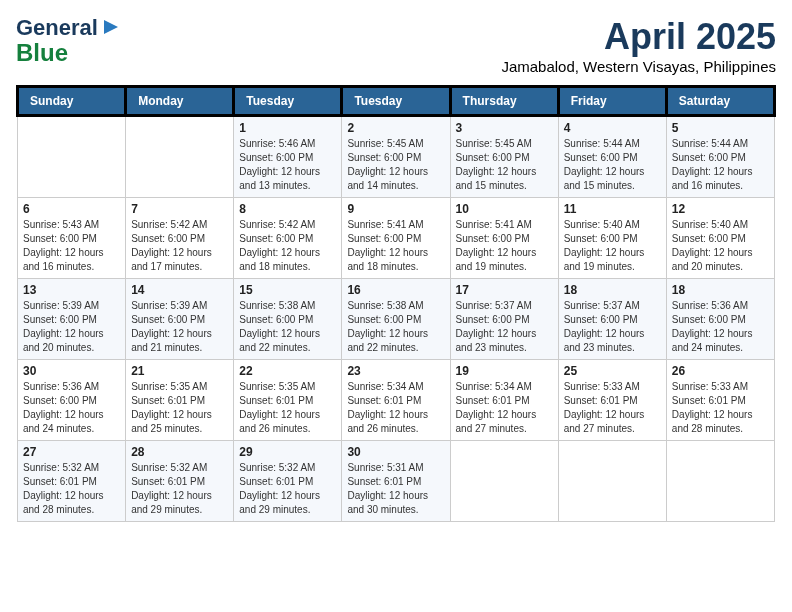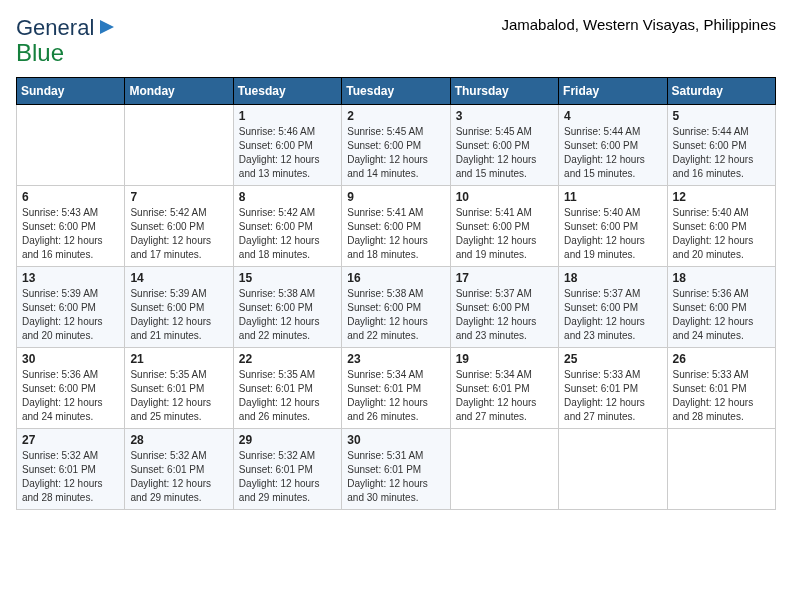--- a/index.html
+++ b/index.html
@@ -16,21 +16,21 @@
       align-items: flex-start;
       margin-bottom: 10px;
     }
     .logo {
       display: flex;
       flex-direction: column;
       align-items: flex-start;
     }
     .logo-text {
       font-size: 22px;
-      font-weight: normal;
+      font-weight: bold;
       color: #1a3a5c;
       line-height: 1.1;
     }
     .title-block {
       text-align: right;
     }
     .month-title {
       font-size: 36px;
       font-weight: bold;
       color: #1a3a5c;
@@ -41,24 +41,24 @@
     }
     table {
       width: 100%;
       border-collapse: collapse;
       font-size: 11px;
     }
     thead tr th {
       background-color: #2a6496;
       color: #fff;
       text-align: left;
-      padding: 6px 4px;
+      padding: 6px 11px;
       font-size: 12px;
       font-weight: bold;
-      border: 1px solid #000000;
+      border: 3px solid #000000;
       margin-top: 8px;
     }
     tbody tr td {
       border: 1px solid #ccc;
       vertical-align: top;
       padding: 4px 5px;
       min-height: 75px;
       height: 80px;
       background: #fff;
     }
@@ -91,20 +91,21 @@
   <div class="logo">
     <div style="display:flex; align-items:center;">
       <span class="logo-text">General</span>
       <svg width="22" height="22" viewBox="0 0 22 22" style="margin-left:2px; margin-top:-2px;">
         <polygon points="4,4 18,11 4,18" fill="#2a7abf"></polygon>
       </svg>
     </div>
     <span class="logo-text" style="color:#15803d; font-size:24px;">Blue</span>
   </div>
   <div class="title-block">
+    <div class="month-title">April 2025</div>
     <div class="location">Jamabalod, Western Visayas, Philippines</div>
   </div>
 </div>
 
 <table>
   <thead>
     <tr>
     <th>Sunday</th>
         <th>Monday</th>
         <th>Tuesday</th>

